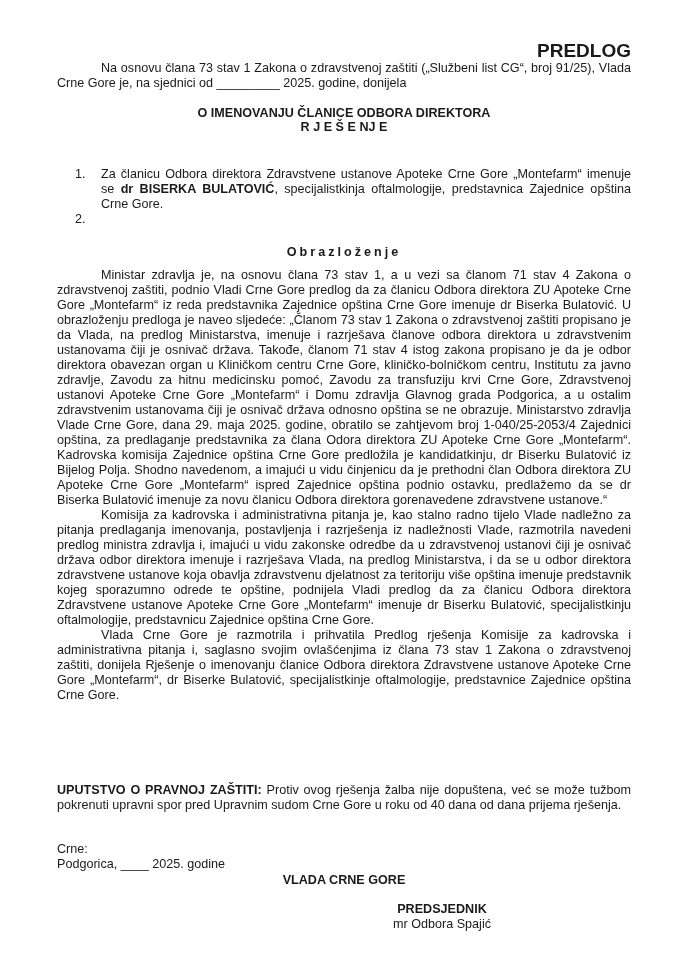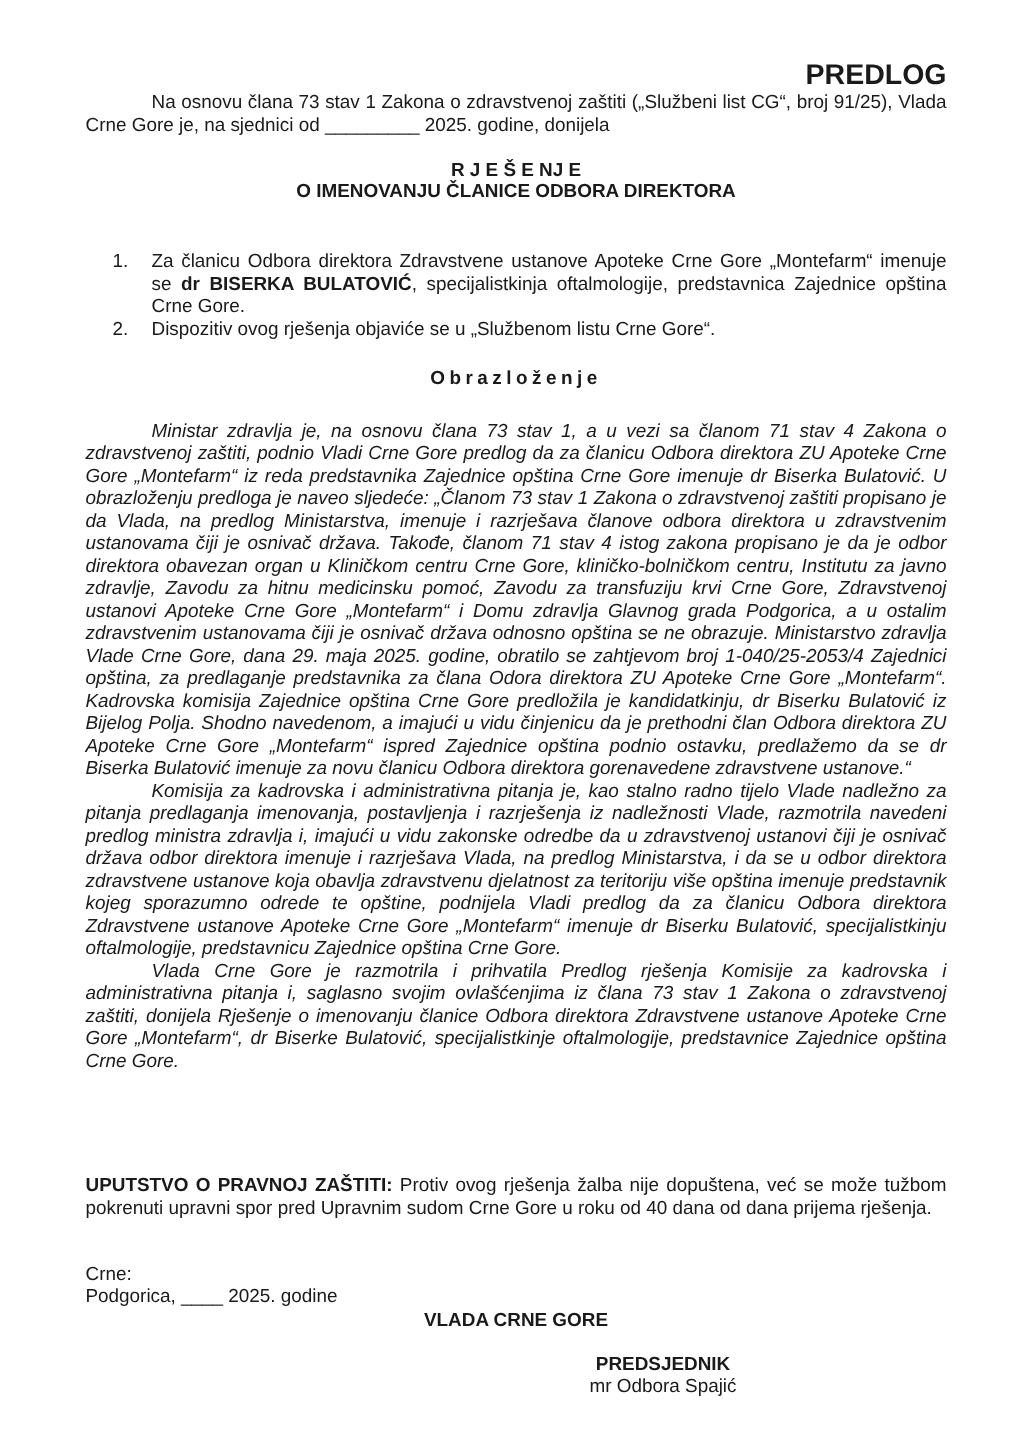--- a/index.html
+++ b/index.html
@@ -9,21 +9,21 @@
   .predlog { position: absolute; top: 40px; right: 0; font-weight: bold; font-size: 19px; }
   .intro { position: absolute; top: 61px; left: 0; width: 574px; line-height: 15px; }
   .indent { text-indent: 44px; }
   p { margin: 0; }
   .title-block { position: absolute; top: 106px; left: 0; width: 574px; text-align: center;
                  font-weight: bold; line-height: 14px; font-size: 12.6px; }
   .list { position: absolute; top: 167px; left: 18px; width: 556px; line-height: 15px; margin: 0; padding: 0; list-style: none; }
   .list li { position: relative; padding-left: 26px; text-align: justify; }
   .list li .num { position: absolute; left: 0; top: 0; }
   .obr { position: absolute; top: 245px; left: 0; width: 574px; text-align: center; font-weight: bold; letter-spacing: 3px; }
-  .body-text { position: absolute; top: 280px; left: 0; width: 574px; line-height: 15px; text-align: justify; font-style: italic; }
+  .body-text { position: absolute; top: 268px; left: 0; width: 574px; line-height: 15px; text-align: justify; }
   .body-text p { text-indent: 44px; }
   .legal { position: absolute; top: 783px; left: 0; width: 574px; line-height: 15px; text-align: justify; }
   .legal b { font-weight: bold; }
   .broj { position: absolute; top: 842px; left: 0; line-height: 15px; }
   .vlada { position: absolute; top: 873px; left: 0; width: 574px; text-align: center; font-weight: bold; }
   .pred { position: absolute; top: 902px; left: 320px; width: 130px; text-align: center; line-height: 15px; }
   .pred .t { font-weight: bold; }
   b.name { font-weight: bold; }
 </style>
 </head>
@@ -31,32 +31,31 @@
 
 <div class="page">
 
   <div class="predlog">PREDLOG</div>
 
   <div class="intro">
     <p class="indent" style="text-align:justify;">Na osnovu člana 73 stav 1 Zakona o zdravstvenoj zaštiti („Službeni list CG“, broj 91/25), Vlada Crne Gore je, na sjednici od _________ 2025. godine, donijela</p>
   </div>
 
   <div class="title-block">
+    <div>O IMENOVANJU ČLANICE ODBORA DIREKTORA</div>
     <div>R J E Š E NJ E</div>
-    <div>O IMENOVANJU ČLANICE ODBORA DIREKTORA</div>
   </div>
 
   <ol class="list">
     <li>
       <span class="num">1.</span>
       <span>Za članicu Odbora direktora Zdravstvene ustanove Apoteke Crne Gore „Montefarm“ imenuje se </span><b class="name">dr BISERKA BULATOVIĆ</b><span>, specijalistkinja oftalmologije, predstavnica Zajednice opština Crne Gore.</span>
     </li>
     <li>
       <span class="num">2.</span>
-      <span>Dispozitiv ovog rješenja objaviće se u „Službenom listu Crne Gore“.</span>
     </li>
   </ol>
 
   <div class="obr">Obrazloženje</div>
 
   <div class="body-text">
     <p>Ministar zdravlja je, na osnovu člana 73 stav 1, a u vezi sa članom 71 stav 4 Zakona o zdravstvenoj zaštiti, podnio Vladi Crne Gore predlog da za članicu Odbora direktora ZU Apoteke Crne Gore „Montefarm“ iz reda predstavnika Zajednice opština Crne Gore imenuje dr Biserka Bulatović. U obrazloženju predloga je naveo sljedeće: „Članom 73 stav 1 Zakona o zdravstvenoj zaštiti propisano je da Vlada, na predlog Ministarstva, imenuje i razrješava članove odbora direktora u zdravstvenim ustanovama čiji je osnivač država. Takođe, članom 71 stav 4 istog zakona propisano je da je odbor direktora obavezan organ u Kliničkom centru Crne Gore, kliničko-bolničkom centru, Institutu za javno zdravlje, Zavodu za hitnu medicinsku pomoć, Zavodu za transfuziju krvi Crne Gore, Zdravstvenoj ustanovi Apoteke Crne Gore „Montefarm“ i Domu zdravlja Glavnog grada Podgorica, a u ostalim zdravstvenim ustanovama čiji je osnivač država odnosno opština se ne obrazuje. Ministarstvo zdravlja Vlade Crne Gore, dana 29. maja 2025. godine, obratilo se zahtjevom broj 1-040/25-2053/4 Zajednici opština, za predlaganje predstavnika za člana Odora direktora ZU Apoteke Crne Gore „Montefarm“. Kadrovska komisija Zajednice opština Crne Gore predložila je kandidatkinju, dr Biserku Bulatović iz Bijelog Polja. Shodno navedenom, a imajući u vidu činjenicu da je prethodni član Odbora direktora ZU Apoteke Crne Gore „Montefarm“ ispred Zajednice opština podnio ostavku, predlažemo da se dr Biserka Bulatović imenuje za novu članicu Odbora direktora gorenavedene zdravstvene ustanove.“</p>
     <p>Komisija za kadrovska i administrativna pitanja je, kao stalno radno tijelo Vlade nadležno za pitanja predlaganja imenovanja, postavljenja i razrješenja iz nadležnosti Vlade, razmotrila navedeni predlog ministra zdravlja i, imajući u vidu zakonske odredbe da u zdravstvenoj ustanovi čiji je osnivač država odbor direktora imenuje i razrješava Vlada, na predlog Ministarstva, i da se u odbor direktora zdravstvene ustanove koja obavlja zdravstvenu djelatnost za teritoriju više opština imenuje predstavnik kojeg sporazumno odrede te opštine, podnijela Vladi predlog da za članicu Odbora direktora Zdravstvene ustanove Apoteke Crne Gore „Montefarm“ imenuje dr Biserku Bulatović, specijalistkinju oftalmologije, predstavnicu Zajednice opština Crne Gore.</p>
     <p>Vlada Crne Gore je razmotrila i prihvatila Predlog rješenja Komisije za kadrovska i administrativna pitanja i, saglasno svojim ovlašćenjima iz člana 73 stav 1 Zakona o zdravstvenoj zaštiti, donijela Rješenje o imenovanju članice Odbora direktora Zdravstvene ustanove Apoteke Crne Gore „Montefarm“, dr Biserke Bulatović, specijalistkinje oftalmologije, predstavnice Zajednice opština Crne Gore.</p>
   </div>

